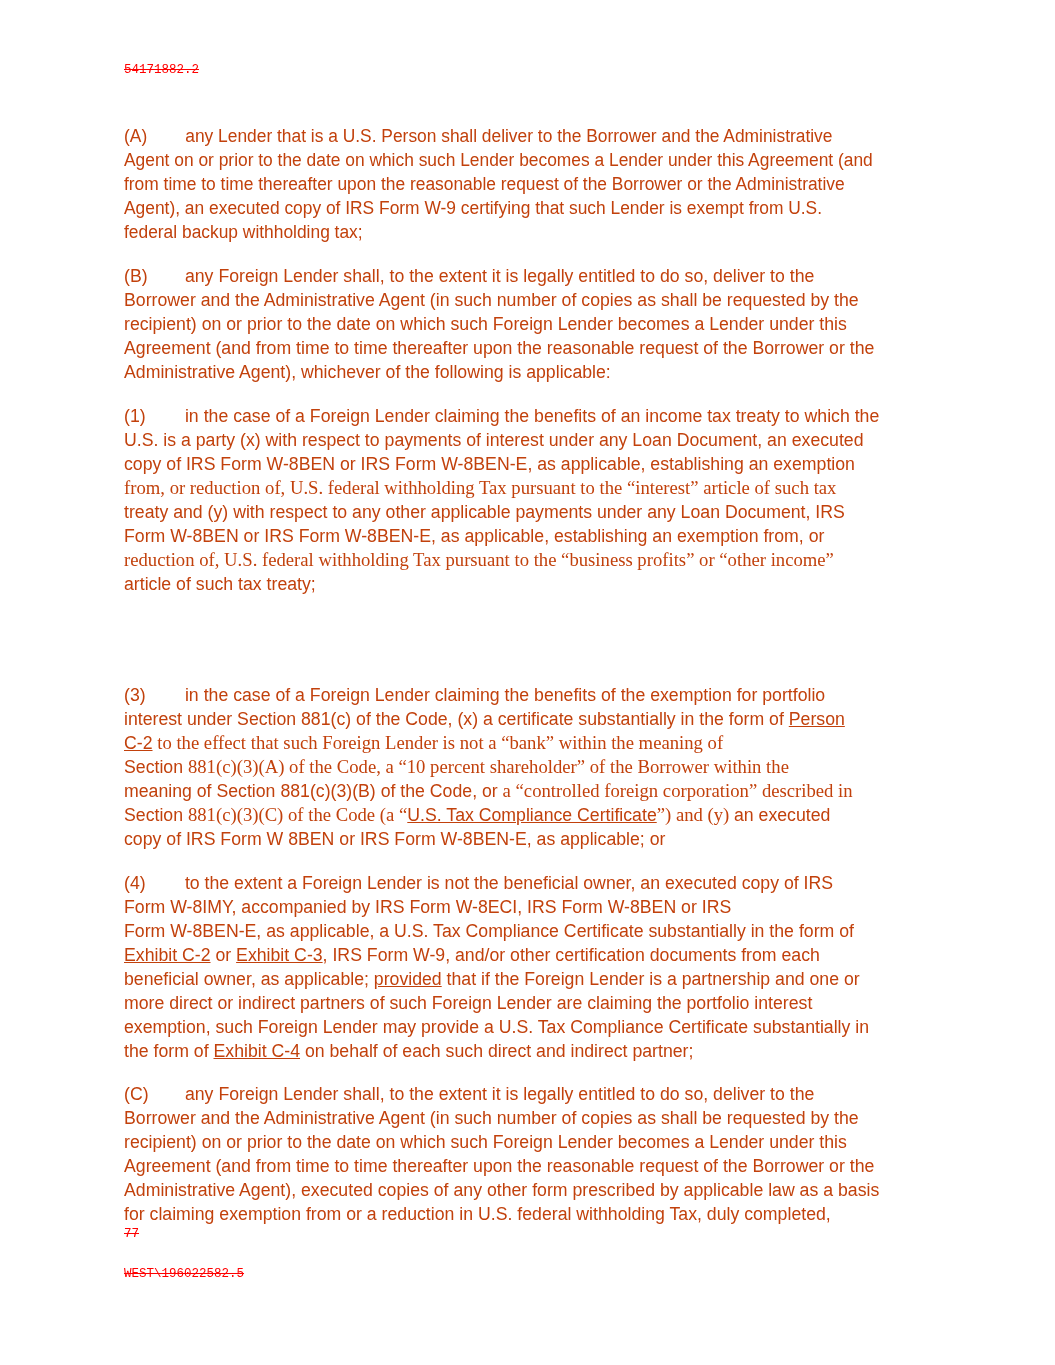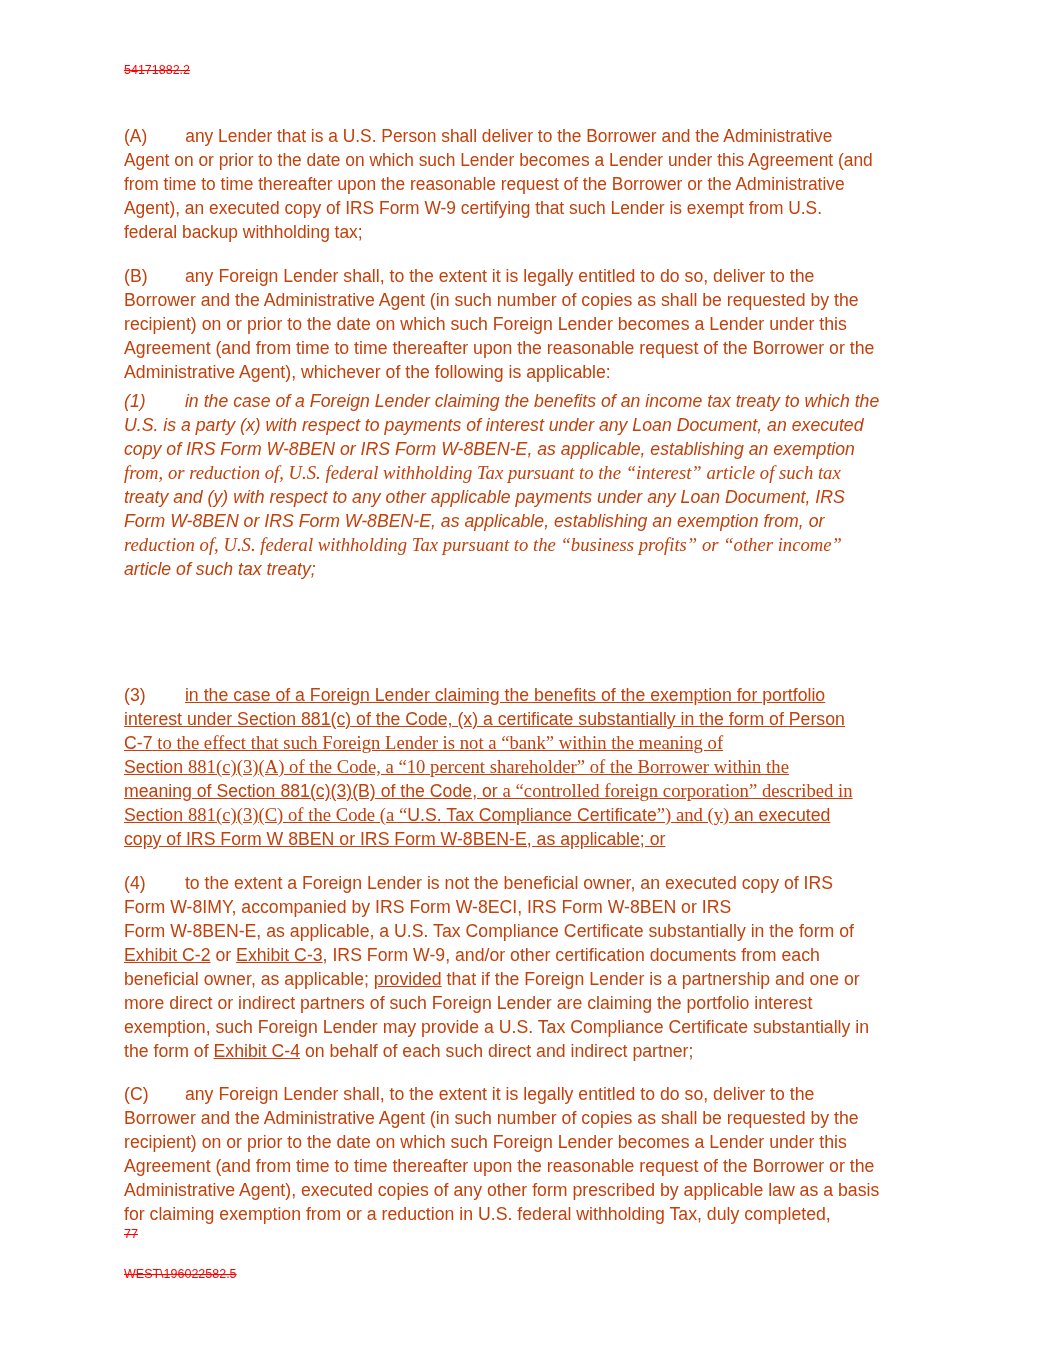--- a/index.html
+++ b/index.html
@@ -1,20 +1,20 @@
 <!DOCTYPE html>
 <html><head>
 <meta charset="utf-8">
 <style>
   html, body { margin: 0; padding: 0; background: #ffffff; }
   body { width: 1055px; height: 1365px; position: relative; overflow: hidden; }
   .page { position: absolute; left: 0; top: 0; width: 1055px; height: 1365px; background: #fff; }
   .redline {
     position: absolute; left: 124px; color: #ff0000;
-    font-family: Liberation Sans, sans-serif; font-size: 12.5px;
+    font-family: Liberation Mono, monospace; font-size: 12.5px;
     text-decoration: line-through; text-decoration-color: #ff0000;
   }
   .para { position: absolute; left: 124px; width: 820px; color: #c2410c; }
   .line {
     display: block; height: 24px; line-height: 24px; white-space: nowrap;
     font-family: "Liberation Sans", sans-serif; font-size: 18px;
   }
   .wide .line { font-size: 17.6px; letter-spacing: 0; }
   .cond .line { transform-origin: left center; }
   .serif { font-family: "Liberation Serif", serif; font-size: 19px; }
@@ -37,36 +37,36 @@
   </div>
 
   <div class="para cond" style="top:264px;">
     <span class="line" style="transform: scaleX(0.9829);"><span class="lbl">(B)</span><span>any Foreign Lender shall, to the extent it is legally entitled to do so, deliver to the</span></span>
     <span class="line" style="transform: scaleX(0.9829);">Borrower and the Administrative Agent (in such number of copies as shall be requested by the</span>
     <span class="line" style="transform: scaleX(0.9829);">recipient) on or prior to the date on which such Foreign Lender becomes a Lender under this</span>
     <span class="line" style="transform: scaleX(0.9829);">Agreement (and from time to time thereafter upon the reasonable request of the Borrower or the</span>
     <span class="line" style="transform: scaleX(0.9829);">Administrative Agent), whichever of the following is applicable:</span>
   </div>
 
-  <div class="para cond" style="top:389px;font-style:italic;">
+  <div class="para cond" style="top:404px;">
     <span class="line" style="transform: scaleX(0.9829);"><span class="lbl">(1)</span><span>in the case of a Foreign Lender claiming the benefits of an income tax treaty to which the</span></span>
     <span class="line" style="transform: scaleX(0.9829);">U.S. is a party (x) with respect to payments of interest under any Loan Document, an executed</span>
     <span class="line" style="transform: scaleX(0.9829);">copy of IRS Form W-8BEN or IRS Form W-8BEN-E, as applicable, establishing an exemption</span>
     <span class="line serif" style="transform: scaleX(0.9829);">from, or reduction of, U.S. federal withholding Tax pursuant to the “interest” article of such tax</span>
     <span class="line" style="transform: scaleX(0.9829);">treaty and (y) with respect to any other applicable payments under any Loan Document, IRS</span>
     <span class="line" style="transform: scaleX(0.9829);">Form W-8BEN or IRS Form W-8BEN-E, as applicable, establishing an exemption from, or</span>
     <span class="line serif" style="transform: scaleX(0.9829);">reduction of, U.S. federal withholding Tax pursuant to the “business profits” or “other income”</span>
     <span class="line" style="transform: scaleX(0.9829);">article of such tax treaty;</span>
   </div>
 
 
-  <div class="para cond" style="top:683px;text-decoration:underline;">
+  <div class="para cond" style="top:683px;">
     <span class="line" style="transform: scaleX(0.9829);"><span class="lbl">(3)</span><span>in the case of a Foreign Lender claiming the benefits of the exemption for portfolio</span></span>
     <span class="line" style="transform: scaleX(0.9829);"><span>interest under Section 881(c) of the Code, (x) a certificate substantially in the form of </span><span class="u">Person</span></span>
-    <span class="line" style="transform: scaleX(0.9829);"><span class="u">C-7</span><span class="serif"> to the effect that such Foreign Lender is not a “bank” within the meaning of</span></span>
+    <span class="line" style="transform: scaleX(0.9829);"><span class="u">C-2</span><span class="serif"> to the effect that such Foreign Lender is not a “bank” within the meaning of</span></span>
     <span class="line" style="transform: scaleX(0.9829);"><span>Section </span><span class="serif">881(c)(3)(A) of the Code, a “10 percent shareholder” of the Borrower within the</span></span>
     <span class="line" style="transform: scaleX(0.9829);"><span>meaning of Section 881(c)(3)(B) of the Code, </span><span>or </span><span class="serif">a “controlled foreign corporation” described in</span></span>
     <span class="line" style="transform: scaleX(0.9829);"><span>Section </span><span class="serif">881(c)(3)(C) of the Code (a “</span><span class="u">U.S. Tax Compliance Certificate</span><span class="serif">”) and (y) </span><span>an executed</span></span>
     <span class="line" style="transform: scaleX(0.9829);">copy of IRS Form W 8BEN or IRS Form W-8BEN-E, as applicable; or</span>
   </div>
 
   <div class="para cond" style="top:871px;">
     <span class="line" style="transform: scaleX(0.9829);"><span class="lbl">(4)</span><span>to the extent a Foreign Lender is not the beneficial owner, an executed copy of IRS</span></span>
     <span class="line" style="transform: scaleX(0.9829);">Form W-8IMY, accompanied by IRS Form W-8ECI, IRS Form W-8BEN or IRS</span>
     <span class="line" style="transform: scaleX(0.9829);">Form W-8BEN-E, as applicable, a U.S. Tax Compliance Certificate substantially in the form of</span>

